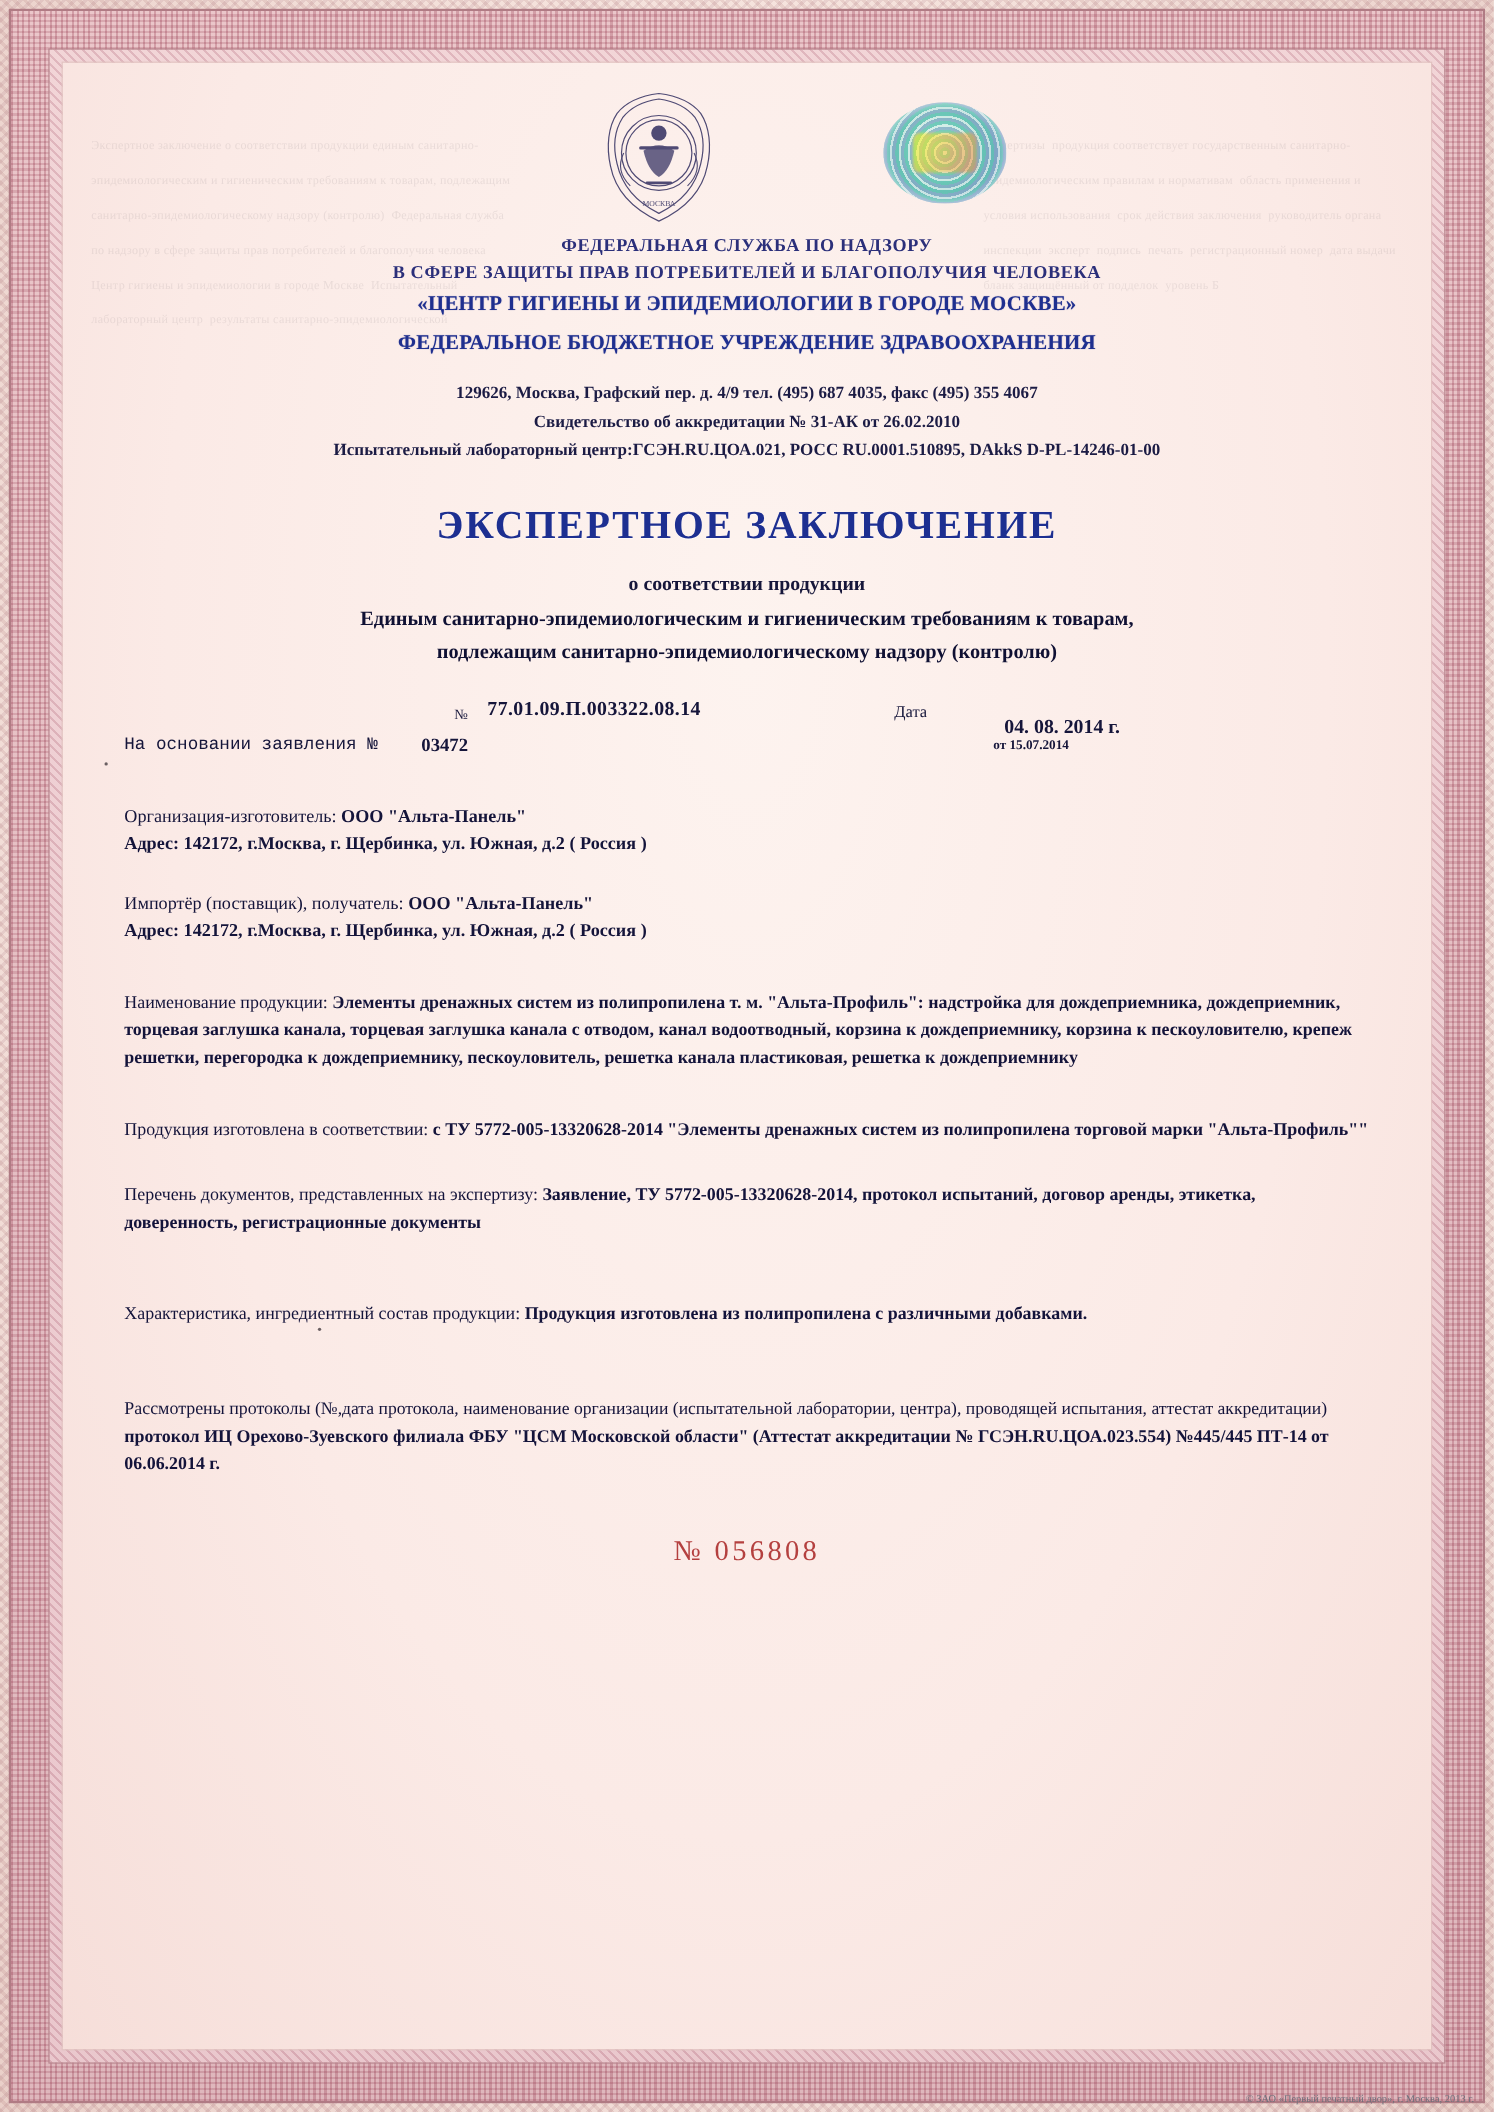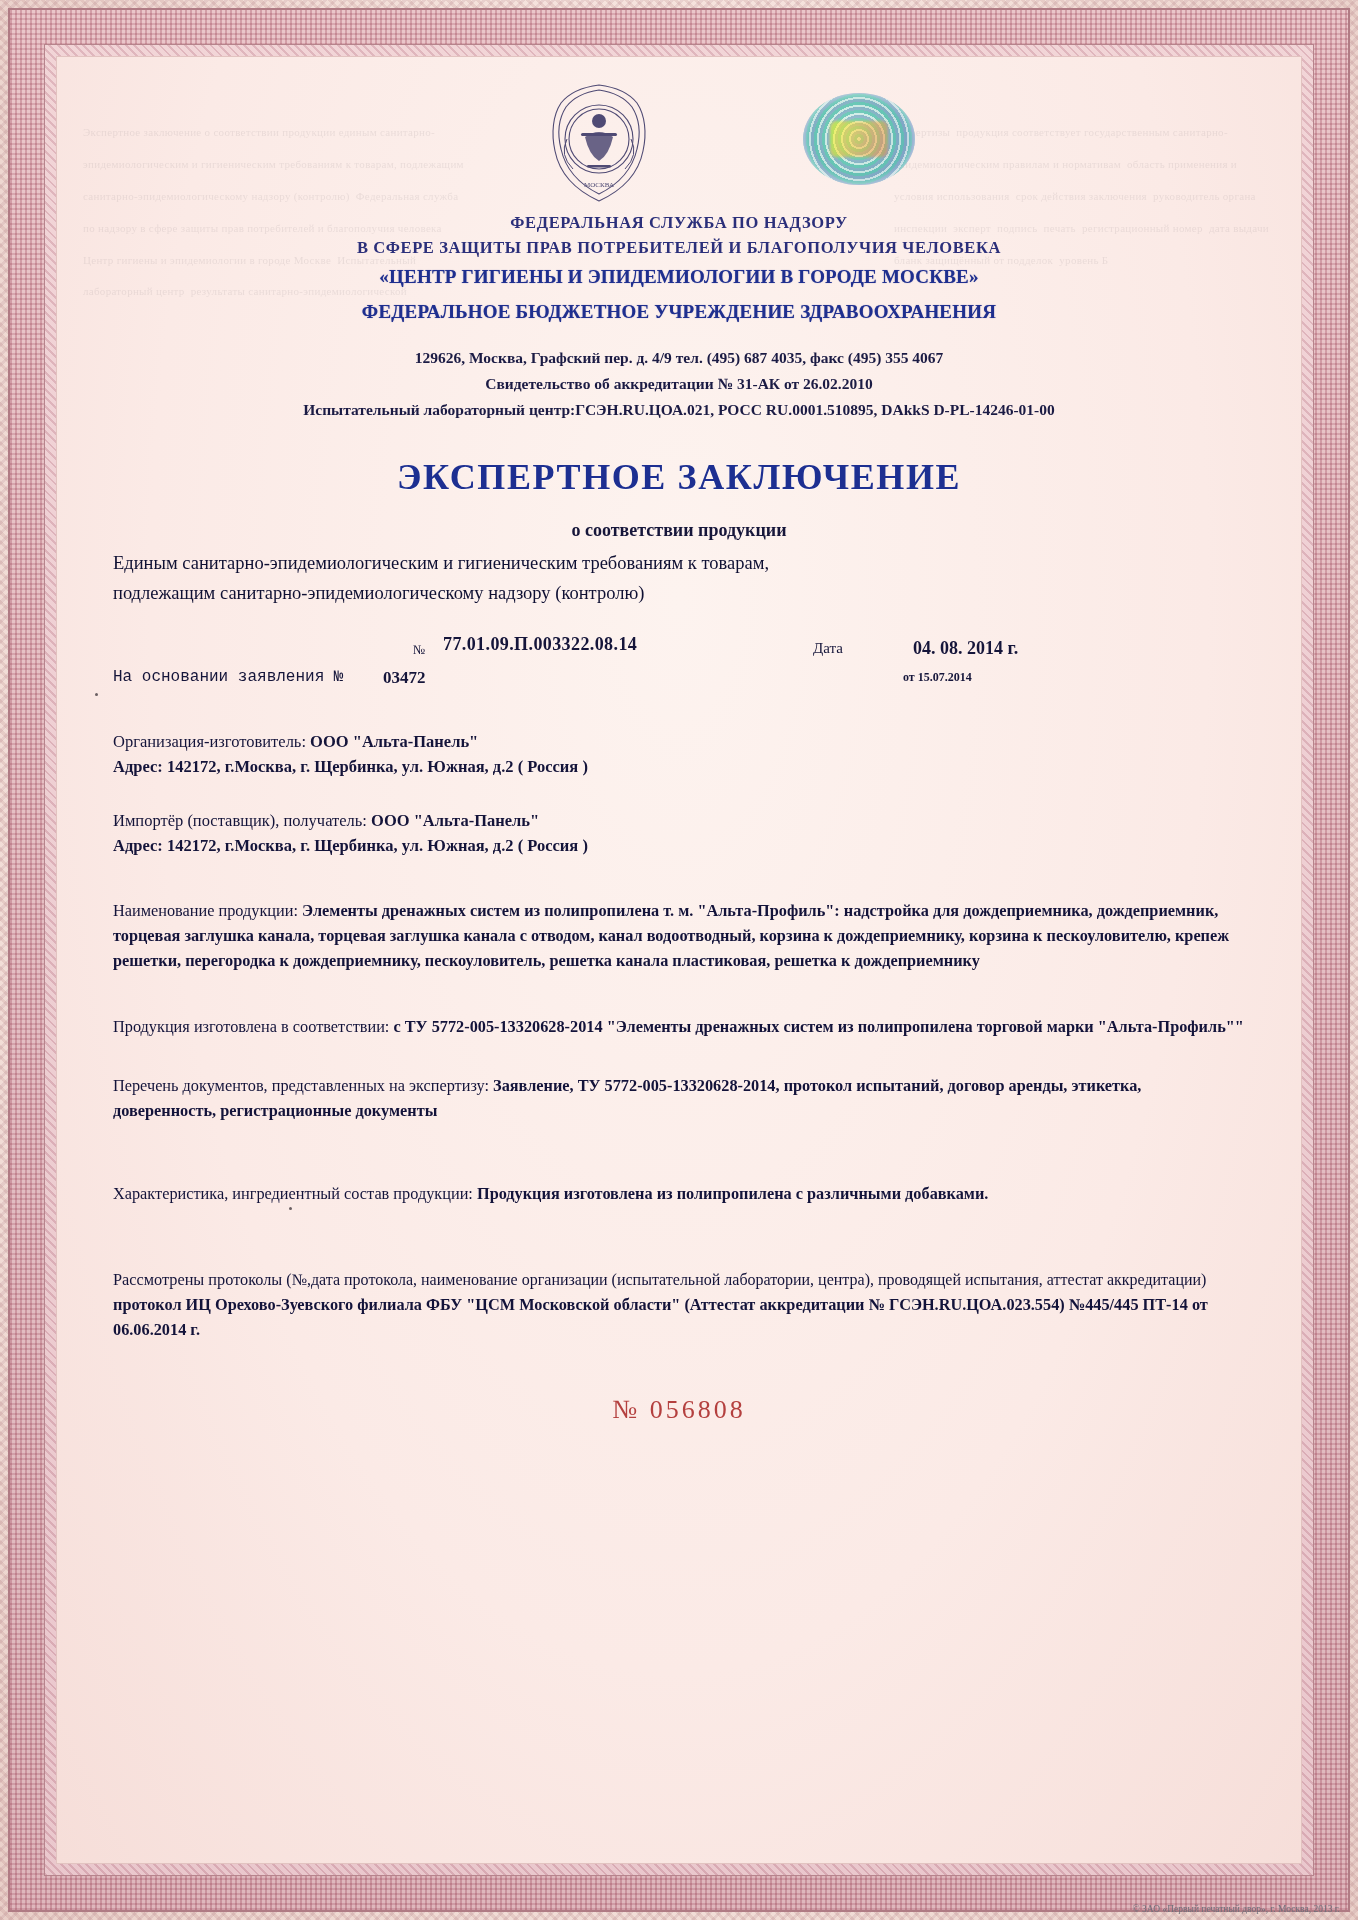--- a/index.html
+++ b/index.html
@@ -156,24 +156,24 @@
     text-shadow: 0 1px 0 rgba(255,255,255,.6);
   }
   .subtitle1 {
     text-align: center;
     font-size: 18px;
     color: #16163a;
     font-weight: bold;
     margin-top: 22px;
   }
   .subtitle2 {
-    text-align: left;
+    text-align: center;
     font-size: 18.5px;
     color: #0f1033;
-    font-weight: normal;
+    font-weight: bold;
     line-height: 1.55;
     margin-top: 8px;
   }
 
   
   .numrow {
     margin-top: 26px;
     position: relative;
     height: 34px;
     font-size: 16px;
@@ -195,21 +195,21 @@
   }
   .numrow .lbl-date {
     position: absolute;
     left: 700px;
     top: 6px;
     font-size: 15px;
   }
   .numrow .val-date {
     position: absolute;
     left: 800px;
-    top: 4px;
+    top: 16px;
     font-weight: bold;
     font-size: 18px;
   }
   .appl {
     position: relative;
     height: 32px;
     font-size: 16px;
     color: #15153a;
   }
   .appl .lbl {

